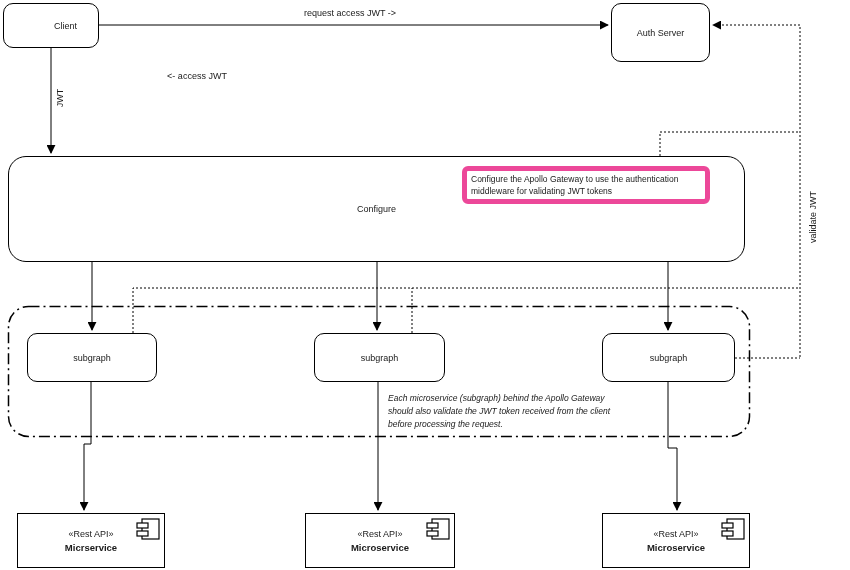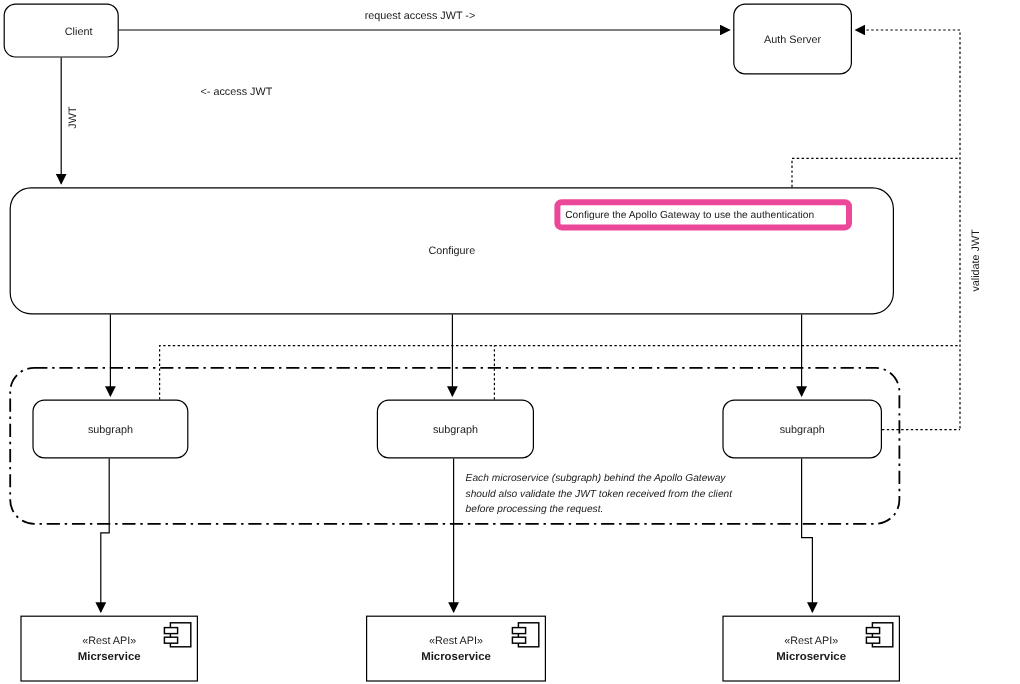--- a/index.html
+++ b/index.html
@@ -90,20 +90,21 @@
   <div class="node rounded auth">
     <span>Auth Server</span>
   </div>
 
   <div class="node supergraph">
     <span>Configure</span>
   </div>
 
   <div class="gateway-note">
     <span class="nline">Configure the Apollo Gateway to use the authentication</span>
+    <span class="nline">middleware for validating JWT tokens</span>
   </div>
 
   <div class="node rounded subgraph-1">
     <span>subgraph</span>
   </div>
   <div class="node rounded subgraph-2">
     <span>subgraph</span>
   </div>
   <div class="node rounded subgraph-3">
     <span>subgraph</span>

